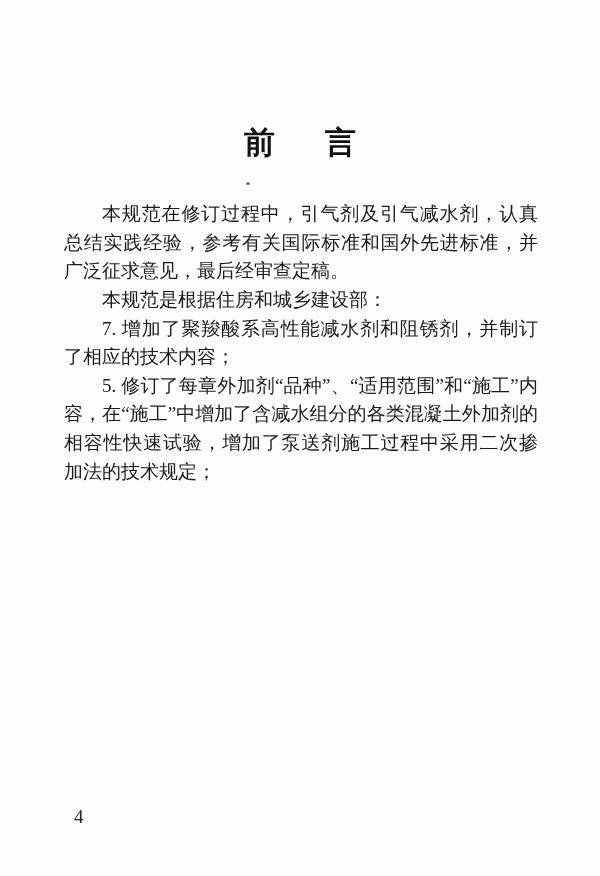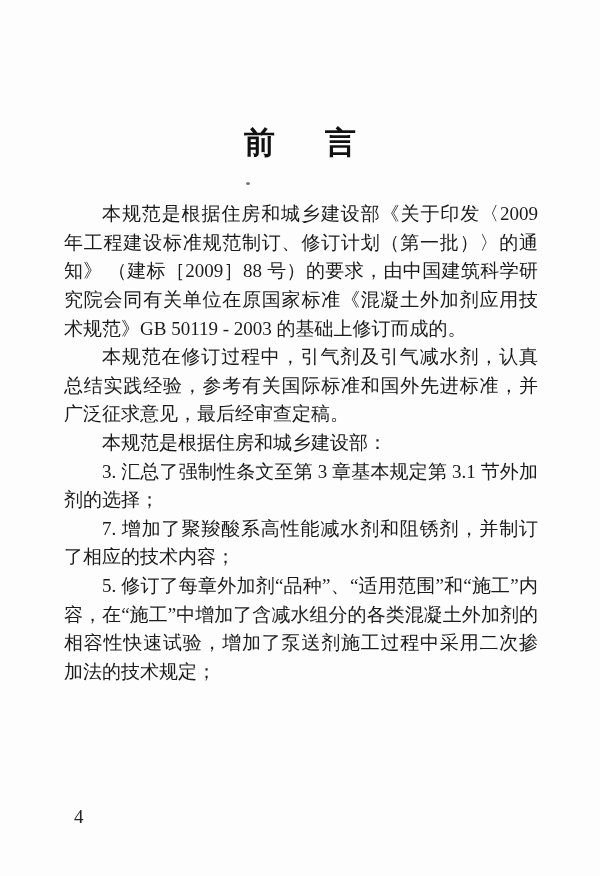--- a/index.html
+++ b/index.html
@@ -61,23 +61,21 @@
 <div class="page">
 
   <div class="doc-title">
     <span>前</span>
     <span>言</span>
   </div>
 
   <div class="speck"></div>
 
   <div class="content">
-      <p>本规范是根据住房和城乡建设部《关于印发〈2009 年工程建设标准规范制订、修订计划（第一批）〉的通知》 （建标［2009］88 号）的要求，由中国建筑科学研究院会同有关单位在原国家标准《混凝土外加剂应用技术规范》GB 50119 - 2003 的基础上修订而成的。</p>
       <p>本规范在修订过程中，引气剂及引气减水剂，认真总结实践经验，参考有关国际标准和国外先进标准，并广泛征求意见，最后经审查定稿。</p>
       <p>本规范是根据住房和城乡建设部：</p>
-      <p>3. 汇总了强制性条文至第 3 章基本规定第 3.1 节外加剂的选择；</p>
       <p>7. 增加了聚羧酸系高性能减水剂和阻锈剂，并制订了相应的技术内容；</p>
       <p>5. 修订了每章外加剂“品种”、“适用范围”和“施工”内容，在“施工”中增加了含减水组分的各类混凝土外加剂的相容性快速试验，增加了泵送剂施工过程中采用二次掺加法的技术规定；</p>
     </div>
 
   <div class="page-number">4</div>
 
 </div>
 
 </body></html>

